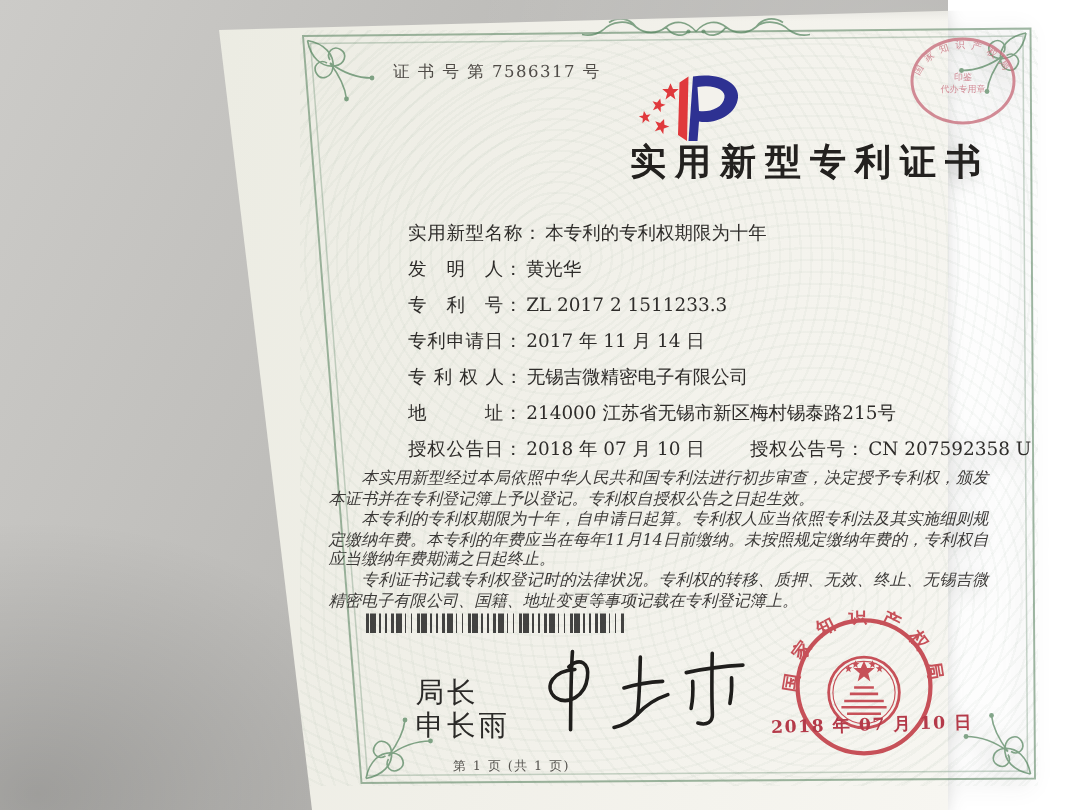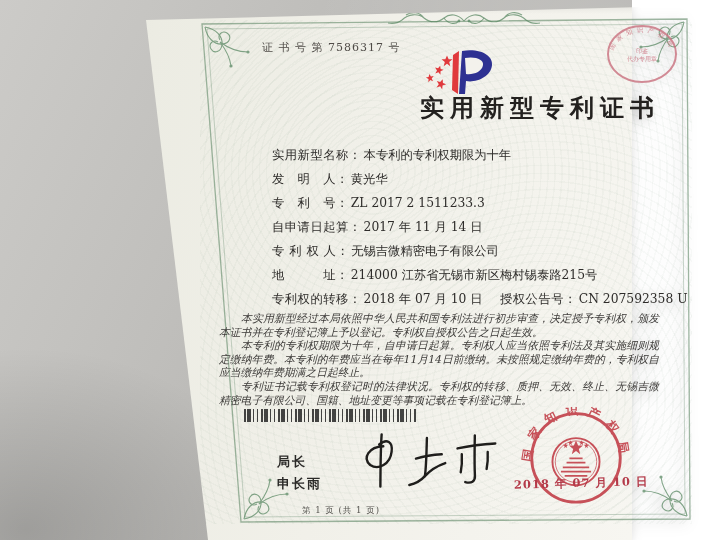--- a/index.html
+++ b/index.html
@@ -28,21 +28,21 @@
     font-size:24px; font-weight:700; letter-spacing:6px; color:#23211f; white-space:nowrap; }
   .frow { position:absolute; left:272px; font-size:12.3px; color:#2e2c2a; white-space:nowrap; }
   .frow .flabel { letter-spacing:.5px;text-align:right; }
   .frow .fvalue { margin-left:2px; }
   .paras { position:absolute; left:219px; top:312px; width:440px;
     font-size:10.8px; line-height:13.6px; color:#3c3a38; text-align:justify;
     font-style:italic; }
   .paras p { text-indent:22px; }
   .barcode { position:absolute; left:244px; top:409px; width:172px; height:13px; opacity:.82;
     background:repeating-linear-gradient(90deg,#1d1d1d 0 2px,transparent 2px 3px,#1d1d1d 3px 7px,transparent 7px 9px,#1d1d1d 9px 10px,transparent 10px 13px,#1d1d1d 13px 14px,transparent 14px 17px); }
-  .signer { position:absolute; left:277px; top:451px; font-size:13px; font-weight:700;
+  .signer { position:absolute; left:277px; top:451px; font-size:19px; font-weight:400;
     color:#2b2a28; letter-spacing:2px; line-height:22px; }
   .signature { position:absolute; left:350px; top:428px; transform:rotate(-3deg); }
   .seal { position:absolute; left:512px; top:407px; opacity:.88; }
   .seal-date { position:absolute; left:514px; top:476px; width:126px; text-align:center;
     font-size:11.5px; font-weight:700; color:#b43a49; letter-spacing:1px;
     transform:rotate(-1.5deg); white-space:nowrap; }
   .footer { position:absolute; left:302px; top:505px; width:300px; 
     font-size:8.5px; color:#55534f; letter-spacing:1px; }
   .agency-stamp { position:absolute; left:604px; top:23px; opacity:.8; }
 </style>
@@ -100,30 +100,30 @@
     <div class="frow" style="top:147px">
       <span class="flabel">实用新型名称：</span><span class="fvalue">本专利的专利权期限为十年</span>
     </div>
     <div class="frow" style="top:171px">
       <span class="flabel">发　明　人：</span><span class="fvalue">黄光华</span>
     </div>
     <div class="frow" style="top:195px">
       <span class="flabel">专　利　号：</span><span class="fvalue">ZL 2017 2 1511233.3</span>
     </div>
     <div class="frow" style="top:219px">
-      <span class="flabel">自申请日起算：</span><span class="fvalue">2017 年 11 月 14 日</span>
+      <span class="flabel">专利申请日：</span><span class="fvalue">2017 年 11 月 14 日</span>
     </div>
     <div class="frow" style="top:243px">
       <span class="flabel">专 利 权 人：</span><span class="fvalue">无锡吉微精密电子有限公司</span>
     </div>
     <div class="frow" style="top:267px">
       <span class="flabel">地　　　址：</span><span class="fvalue">214000 江苏省无锡市新区梅村锡泰路215号</span>
     </div>
     <div class="frow" style="top:291px">
-      <span class="flabel">专利权的转移：</span><span class="fvalue">2018 年 07 月 10 日</span>
+      <span class="flabel">授权公告日：</span><span class="fvalue">2018 年 07 月 10 日</span>
     </div>
     <div class="frow" style="left:500px; top:291px">
       <span class="flabel">授权公告号：</span><span class="fvalue">CN 207592358 U</span>
     </div>
 
     <div class="paras">
       <p>本实用新型经过本局依照中华人民共和国专利法进行初步审查，决定授予专利权，颁发本证书并在专利登记簿上予以登记。专利权自授权公告之日起生效。</p>
       <p>本专利的专利权期限为十年，自申请日起算。专利权人应当依照专利法及其实施细则规定缴纳年费。本专利的年费应当在每年11月14日前缴纳。未按照规定缴纳年费的，专利权自应当缴纳年费期满之日起终止。</p>
       <p>专利证书记载专利权登记时的法律状况。专利权的转移、质押、无效、终止、无锡吉微精密电子有限公司、国籍、地址变更等事项记载在专利登记簿上。</p>
     </div>

